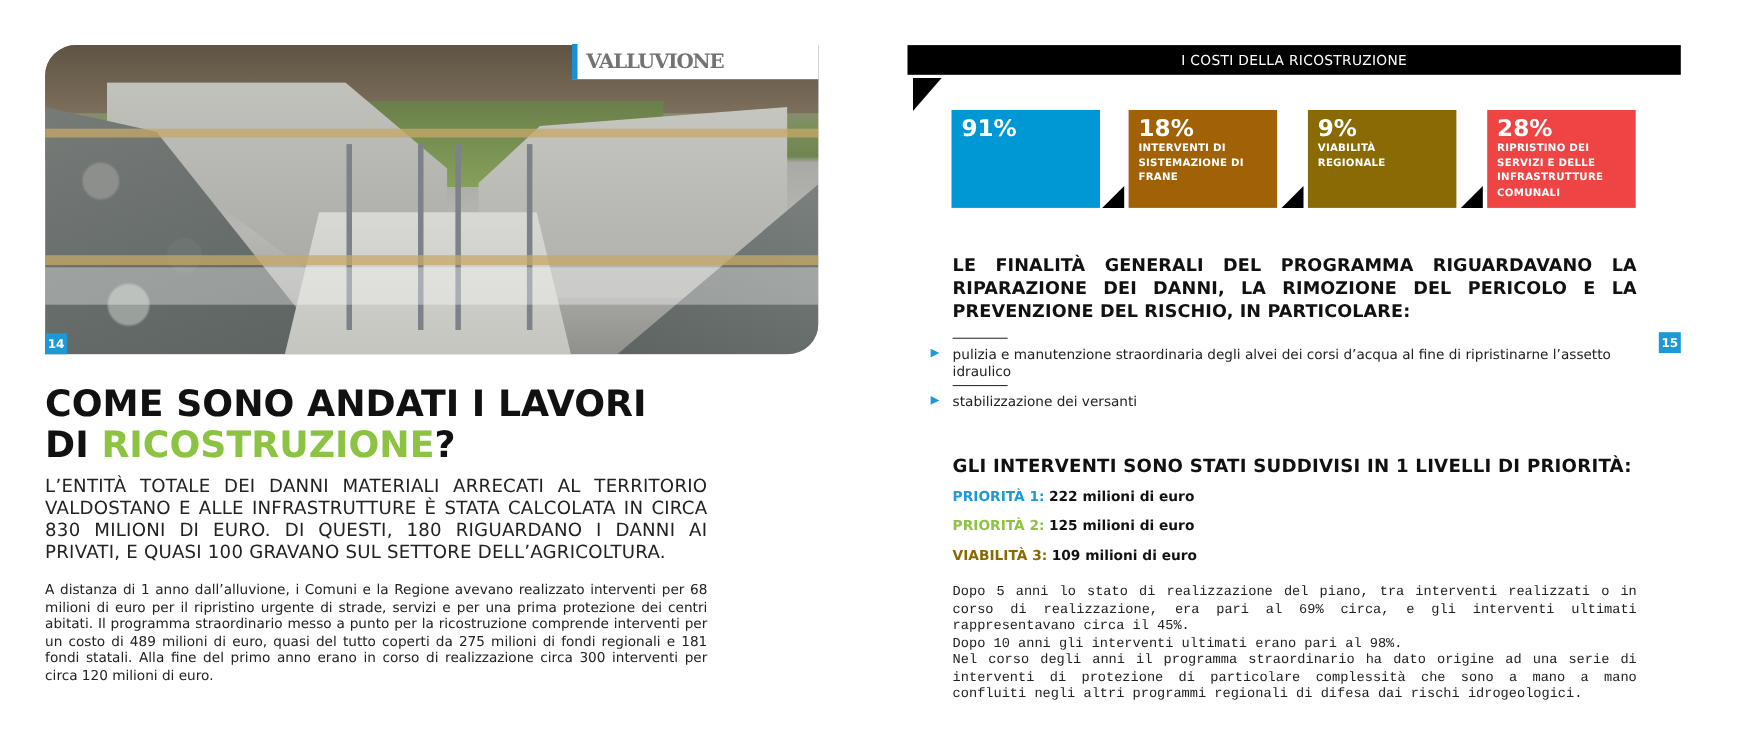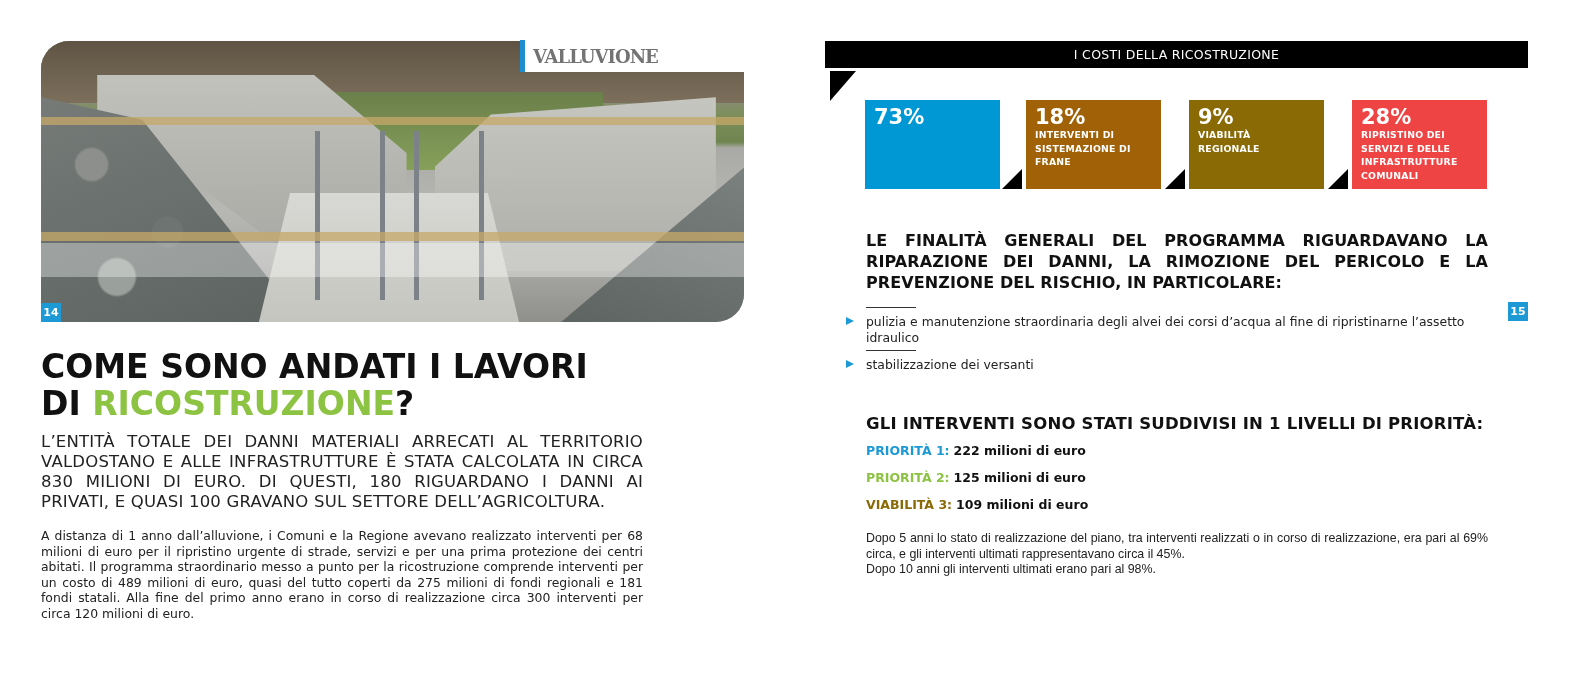--- a/index.html
+++ b/index.html
@@ -98,21 +98,21 @@
   }
   .prio { position: absolute; left: 866px; font-family: "DejaVu Sans", sans-serif; font-size: 12.5px; color: #111; }
   .prio .k { font-weight: bold; }
   .prio .v { font-weight: bold; color: #111; }
   .prio.p1 { top: 443px; }
   .prio.p2 { top: 470px; }
   .prio.p3 { top: 497px; }
 
   .body-right {
     position: absolute; left: 866px; top: 531px; width: 622px;
-    font-family: Liberation Sans, sans-serif; font-size: 12.4px; line-height: 15.5px; color: #222;
+    font-family: Liberation Mono, monospace; font-size: 12.4px; line-height: 15.5px; color: #222;
   }
   .body-right p { text-align: justify; text-align-last: left; }
 </style>
 </head>
 <body>
 
 <div class="photo">
   <div class="sky"></div>
   <div class="field"></div>
   <div class="wall-l"></div>
@@ -140,21 +140,21 @@
 
 <p class="lead">L’ENTITÀ TOTALE DEI DANNI MATERIALI ARRECATI AL TERRITORIO VALDOSTANO E ALLE INFRASTRUTTURE È STATA CALCOLATA IN CIRCA 830 MILIONI DI EURO. DI QUESTI, 180 RIGUARDANO I DANNI AI PRIVATI, E QUASI 100 GRAVANO SUL SETTORE DELL’AGRICOLTURA.</p>
 <p class="body-left">A distanza di 1 anno dall’alluvione, i Comuni e la Regione avevano realizzato interventi per 68 milioni di euro per il ripristino urgente di strade, servizi e per una prima protezione dei centri abitati. Il programma straordinario messo a punto per la ricostruzione comprende interventi per un costo di 489 milioni di euro, quasi del tutto coperti da 275 milioni di fondi regionali e 181 fondi statali. Alla fine del primo anno erano in corso di realizzazione circa 300 interventi per circa 120 milioni di euro.</p>
 
 <div class="costs-bar">
   <span>I COSTI DELLA RICOSTRUZIONE</span>
 </div>
 <div class="tri main"></div>
 
 <div class="stat s1">
-  <div class="pct">73%</div>
+  <div class="pct">91%</div>
 </div>
 <div class="tri-small" style="left:1002px; top:169px;"></div>
 
 <div class="stat s2">
   <div class="pct">18%</div>
   <div class="lbl">INTERVENTI DI SISTEMAZIONE DI FRANE</div>
 </div>
 <div class="tri-small" style="left:1165px; top:169px;"></div>
 
 <div class="stat s3">
@@ -196,13 +196,14 @@
   <span class="v">125 milioni di euro</span>
 </div>
 <div class="prio p3">
   <span class="k" style="color:#8a6a05">VIABILITÀ 3:</span>
   <span class="v">109 milioni di euro</span>
 </div>
 
 <div class="body-right">
   <p>Dopo 5 anni lo stato di realizzazione del piano, tra interventi realizzati o in corso di realizzazione, era pari al 69% circa, e gli interventi ultimati rappresentavano circa il 45%.</p>
   <p>Dopo 10 anni gli interventi ultimati erano pari al 98%.</p>
+  <p>Nel corso degli anni il programma straordinario ha dato origine ad una serie di interventi di protezione di particolare complessità che sono a mano a mano confluiti negli altri programmi regionali di difesa dai rischi idrogeologici.</p>
 </div>
 
 </body></html>

